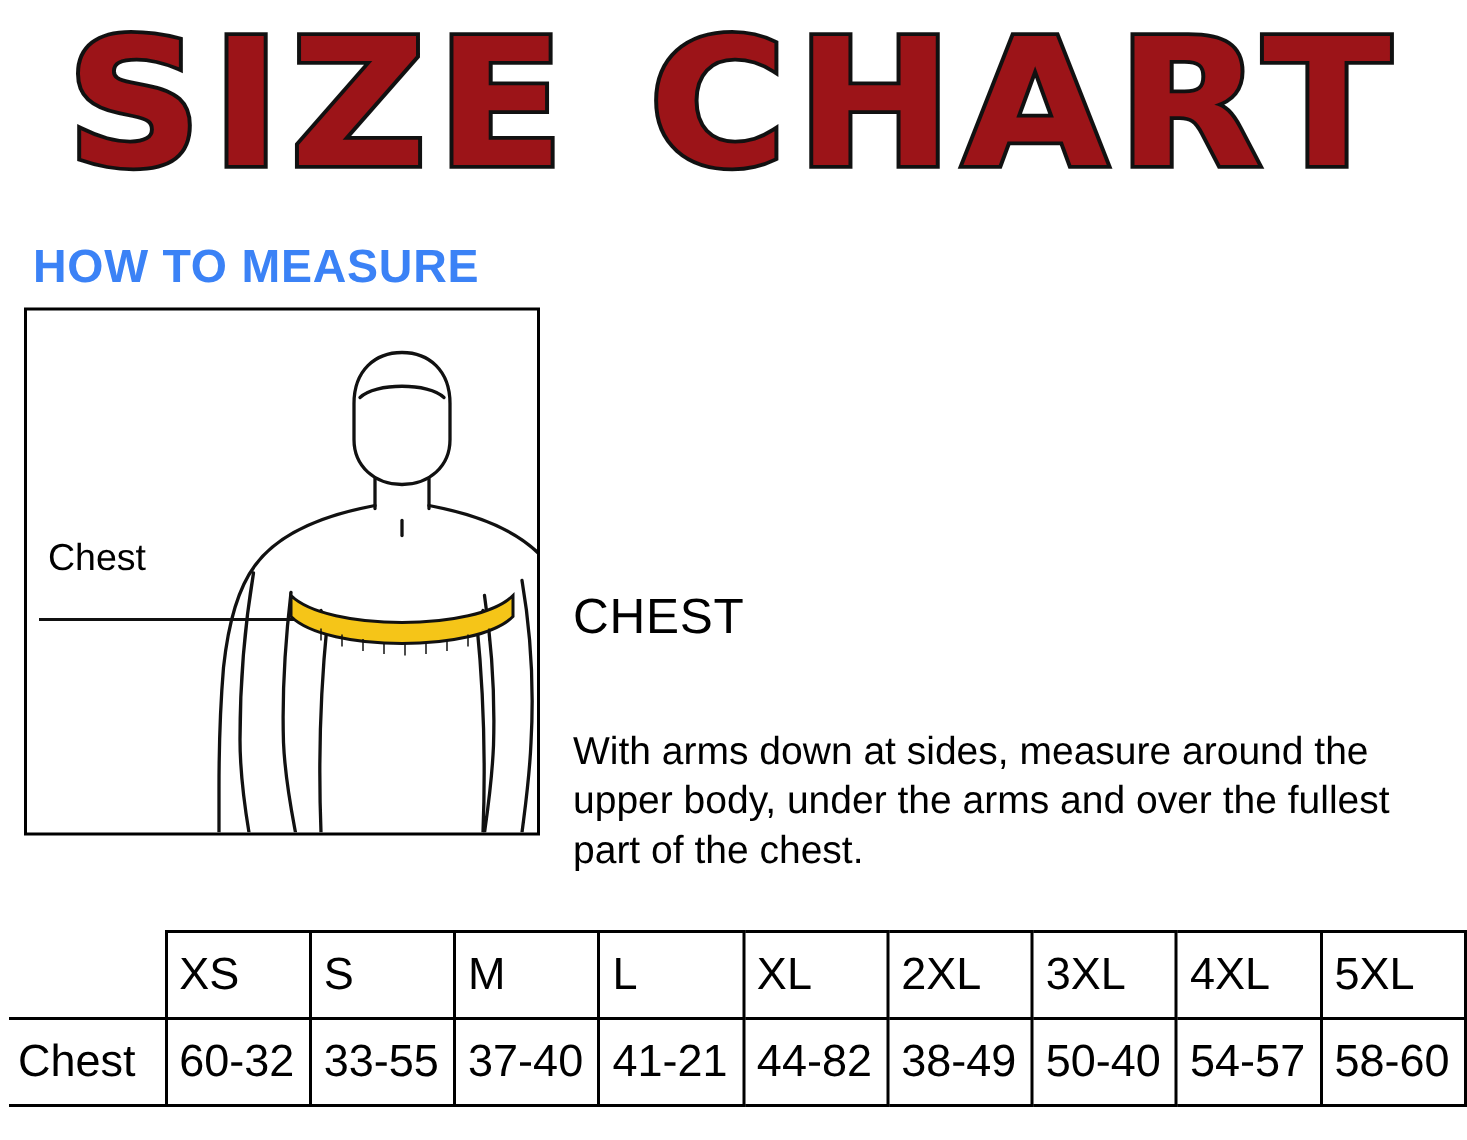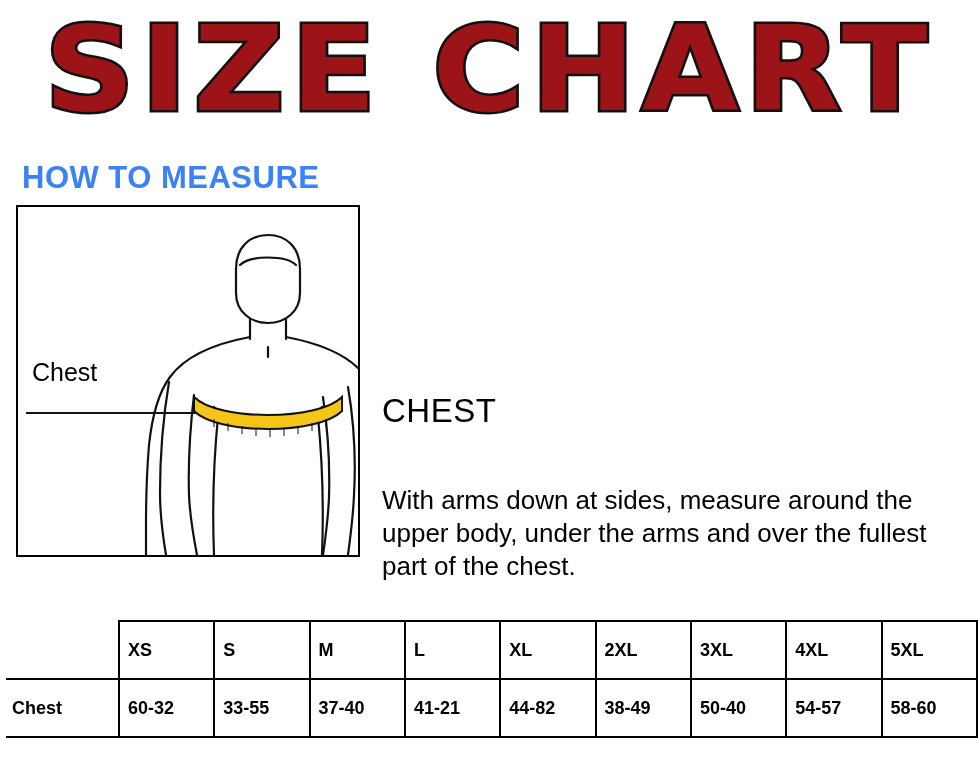--- a/index.html
+++ b/index.html
@@ -91,22 +91,21 @@
     margin-top: 32px;
   }
 
   
   .size-table {
     position: absolute;
     left: 6px;
     top: 620px;
     border-collapse: collapse;
     font-family: "Liberation Sans", sans-serif;
-    font-size: 18px;
-    font-weight: bold;
+    font-size: 30px;
   }
   .size-table td {
     border: 2px solid #000;
     height: 56px;
     padding: 0 8px;
     white-space: nowrap;
     vertical-align: middle;
     text-align: left;
   }
   .size-table td.blank {

